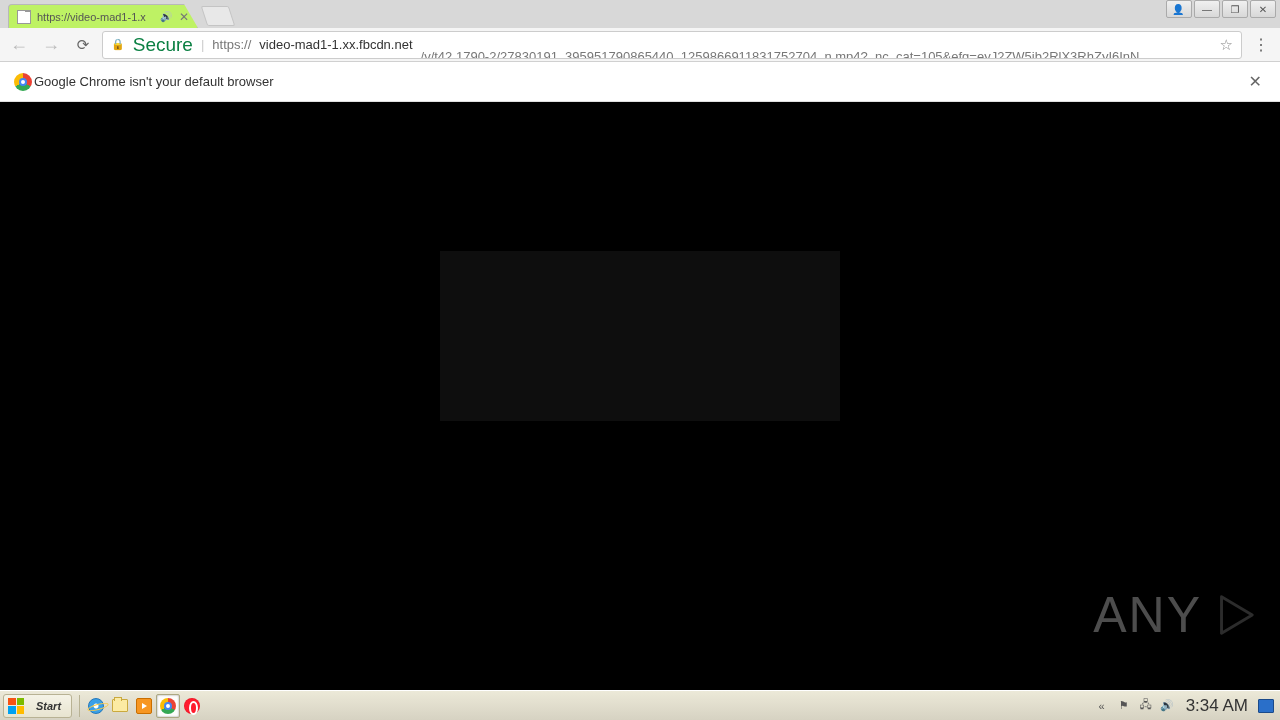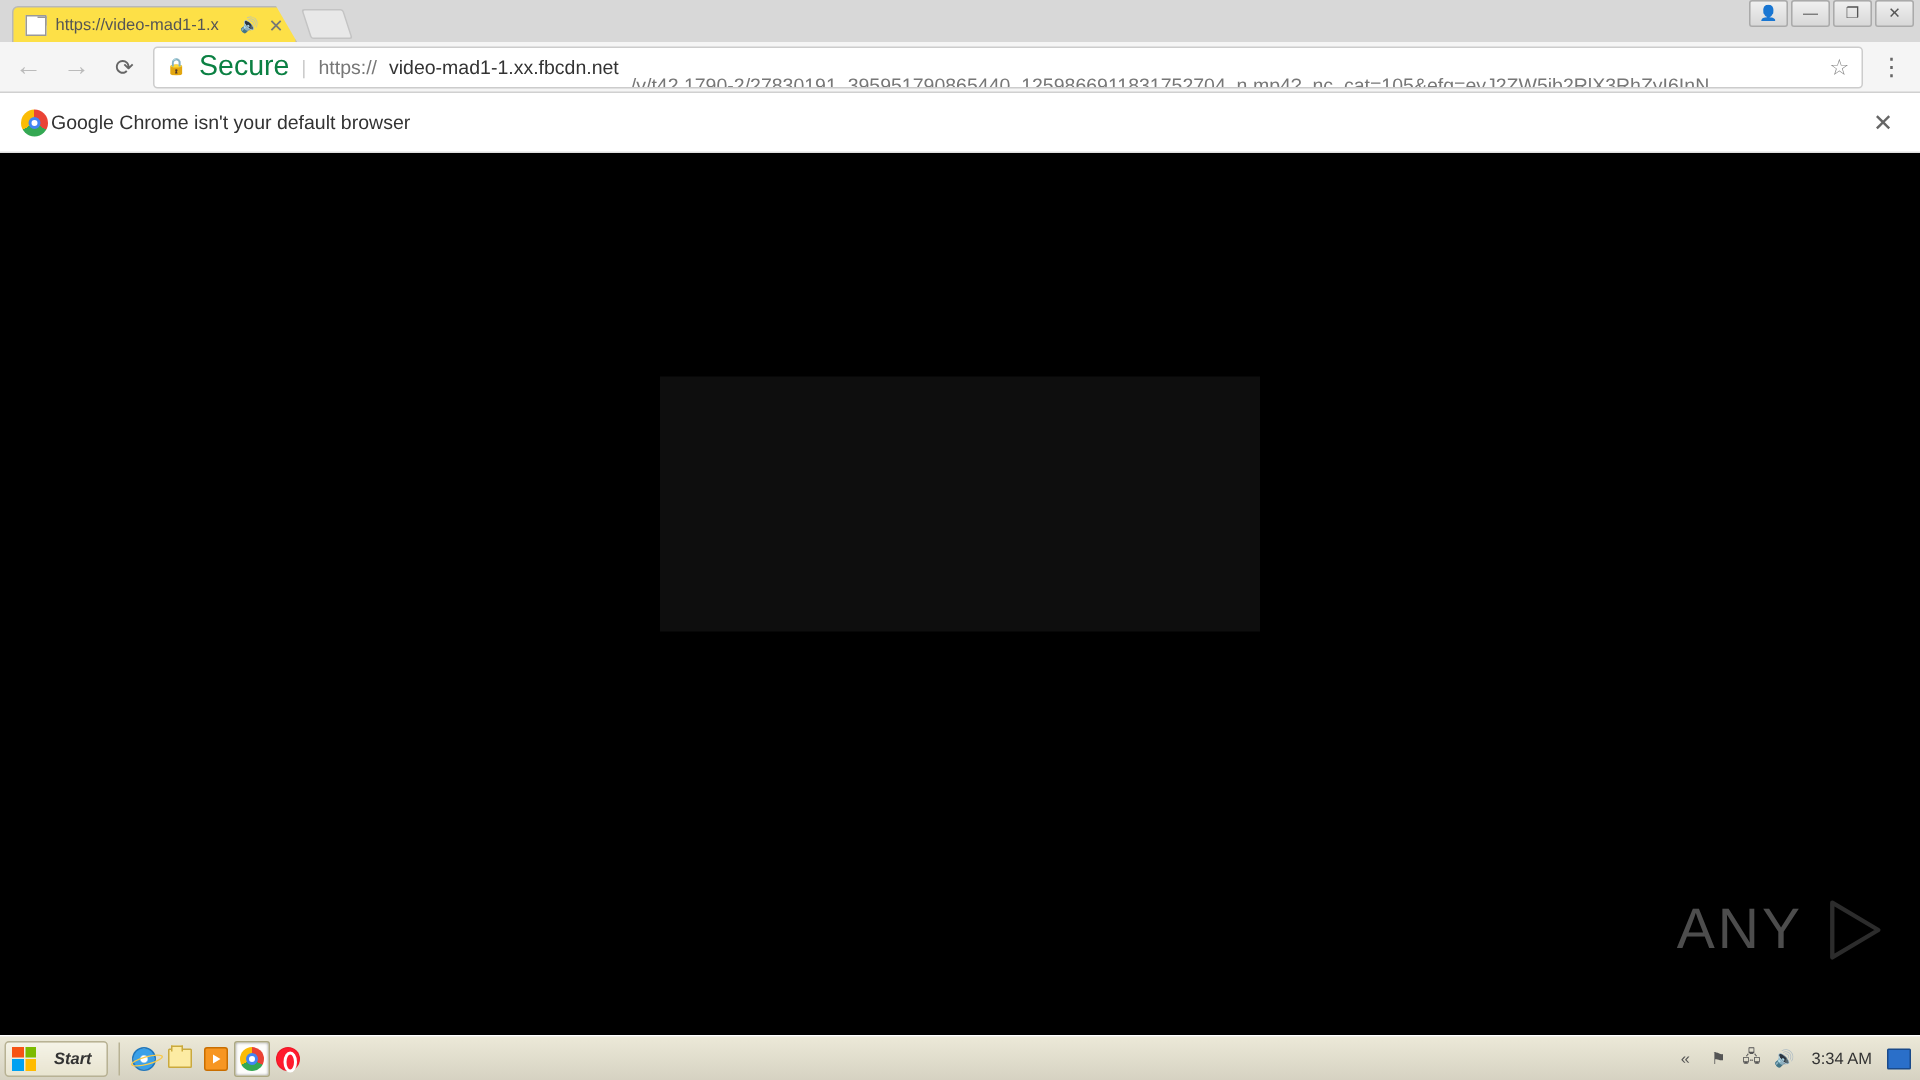--- a/index.html
+++ b/index.html
@@ -4,21 +4,21 @@
 <style>
 * { margin: 0; padding: 0; box-sizing: border-box; font-family: "Segoe UI", Tahoma, sans-serif; }
 html, body { width: 1280px; height: 720px; overflow: hidden; background: #d4d0c8; }
 
 
 .win-controls { position: absolute; top: 0; right: 4px; display: flex; gap: 2px; z-index: 100; }
 .win-btn { width: 26px; height: 18px; background: linear-gradient(#f0f0f0,#d8d8d8); border: 1px solid #aaa; border-radius: 2px; display: flex; align-items: center; justify-content: center; font-size: 10px; color: #555; cursor: pointer; }
 
 
 .tab-strip { height: 28px; background: #d8d8d8; display: flex; align-items: flex-end; padding-left: 8px; padding-top: 2px; }
-.tab { height: 24px; width: 190px; background: #fde047; border: 1px solid #b8b8b8; border-bottom: none; border-radius: 4px 4px 0 0; display: flex; align-items: center; padding: 0 8px; font-size: 11px; color: #555; gap: 6px; position: relative; clip-path: polygon(0 0, calc(100% - 14px) 0, 100% 100%, 0 100%); }
+.tab { height: 24px; width: 190px; background: #bef264; border: 1px solid #b8b8b8; border-bottom: none; border-radius: 4px 4px 0 0; display: flex; align-items: center; padding: 0 8px; font-size: 11px; color: #555; gap: 6px; position: relative; clip-path: polygon(0 0, calc(100% - 14px) 0, 100% 100%, 0 100%); }
 .tab .page-ico { width: 14px; height: 14px; border: 1px solid #999; background: #fff; }
 .tab .page-ico::before { content: ""; display: block; width: 5px; height: 5px; border-top: 1px solid #999; border-right: 1px solid #999; margin-left: 7px; }
 .tab-title { flex: 1; overflow: hidden; white-space: nowrap; text-overflow: ellipsis; }
 .tab .sound-ico { font-size: 10px; color: #666; }
 .tab .close-x { font-size: 12px; color: #777; cursor: pointer; }
 .newtab { width: 28px; height: 20px; background: #e8e8e8; border: 1px solid #c4c4c4; border-radius: 2px; margin-left: 6px; margin-bottom: 2px; transform: skewX(18deg); cursor: pointer; }
 
 
 .toolbar { height: 34px; background: #f5f5f5; border-bottom: 1px solid #d0d0d0; display: flex; align-items: center; padding: 0 6px; gap: 6px; }
 .nav-arrow { width: 26px; height: 26px; display: flex; align-items: center; justify-content: center; color: #bbb; font-size: 18px; border-radius: 13px; }
@@ -40,34 +40,34 @@
 .set-default-btn { background: #4285f4; color: #fff; border: none; border-radius: 3px; height: 30px; padding: 0 14px; font-size: 12px; display: flex; align-items: center; gap: 8px; cursor: pointer; }
 .shield-ico { width: 14px; height: 14px; background: radial-gradient(circle, #fbbc05 40%, #4285f4 41%); border-radius: 50%; }
 .infobar .spacer { flex: 1; }
 .info-close { font-size: 16px; color: #666; cursor: pointer; padding: 4px; }
 
 
 .content { position: absolute; top: 102px; bottom: 30px; left: 0; right: 0; background: #000; display: flex; align-items: center; justify-content: center; }
 .video-surface { width: 400px; height: 170px; background: #0e0e0e; margin-top: -120px; }
 
 
-.watermark { position: absolute; right: 22px; bottom: 46px; color: rgba(220,220,220,0.35); font-size: 38px; font-weight: 300; letter-spacing: 2px; display: flex; align-items: center; gap: 8px; font-family: Arial, sans-serif; }
+.watermark { position: absolute; right: 22px; bottom: 46px; color: rgba(220,220,220,0.35); font-size: 50px; font-weight: 300; letter-spacing: 2px; display: flex; align-items: center; gap: 8px; font-family: Arial, sans-serif; }
 .watermark svg { width: 48px; height: 48px; opacity: 0.4; }
 
 
 .taskbar { position: absolute; bottom: 0; left: 0; right: 0; height: 30px; background: linear-gradient(#ece9d8,#d6d2c2); border-top: 1px solid #fff; display: flex; align-items: center; }
 .start-btn { height: 24px; margin: 0 3px; padding: 0 10px 0 4px; background: linear-gradient(#f5f3e7,#e8e4d0); border: 1px solid #b8b294; border-radius: 3px; display: flex; align-items: center; gap: 12px; font-size: 11px; font-weight: bold; color: #333; cursor: pointer; font-style: italic; }
 .win-flag { width: 16px; height: 16px; display: grid; grid-template: 1fr 1fr / 1fr 1fr; gap: 1px; }
 .win-flag span:nth-child(1){background:#f65314} .win-flag span:nth-child(2){background:#7cbb00} .win-flag span:nth-child(3){background:#00a1f1} .win-flag span:nth-child(4){background:#ffbb00}
 .ql-sep { width: 1px; height: 22px; background: #b8b294; margin: 0 4px; }
 .ql { width: 24px; height: 24px; display: flex; align-items: center; justify-content: center; font-size: 14px; cursor: pointer; border-radius: 2px; }
 .ql.active { background: #fdfdfb; border: 1px solid #aca882; box-shadow: inset 0 0 2px #888; }
 .tray { margin-left: auto; display: flex; align-items: center; gap: 6px; padding: 0 6px; font-size: 10px; color: #333; }
 .tray-ico { width: 16px; height: 16px; display: flex; align-items: center; justify-content: center; font-size: 11px; color: #555; }
-.clock { font-size: 11px; padding: 0 4px; }
+.clock { font-size: 17px; padding: 0 4px; }
 .desk { width: 16px; height: 14px; background: #2a6fc9; border: 1px solid #1a4a8a; border-radius: 1px; }
 
 
 .ie-ico { width:16px; height:16px; border-radius:50%; background: radial-gradient(circle,#fff 20%, #3aa0e8 30%); border:1px solid #2277bb; position:relative;}
 .ie-ico::after{content:"";position:absolute;left:-2px;top:5px;width:20px;height:4px;border:1px solid #f7c94b;border-radius:50%;transform:rotate(-15deg);}
 .folder-ico{width:16px;height:13px;background:#fceba3;border:1px solid #caa93e;border-radius:1px;position:relative;}
 .folder-ico::before{content:"";position:absolute;top:-3px;left:1px;width:6px;height:3px;background:#fceba3;border:1px solid #caa93e;border-bottom:none;}
 .wmp-ico{width:16px;height:16px;background:#f79621;border:1px solid #c96e00;border-radius:2px;display:flex;align-items:center;justify-content:center;}
 .wmp-ico::after{content:"";border-left:5px solid #fff;border-top:3px solid transparent;border-bottom:3px solid transparent;}
 .chrome-sm{width:16px;height:16px;border-radius:50%;background:conic-gradient(#ea4335 0 120deg,#34a853 120deg 240deg,#fbbc05 240deg 360deg);position:relative;}

